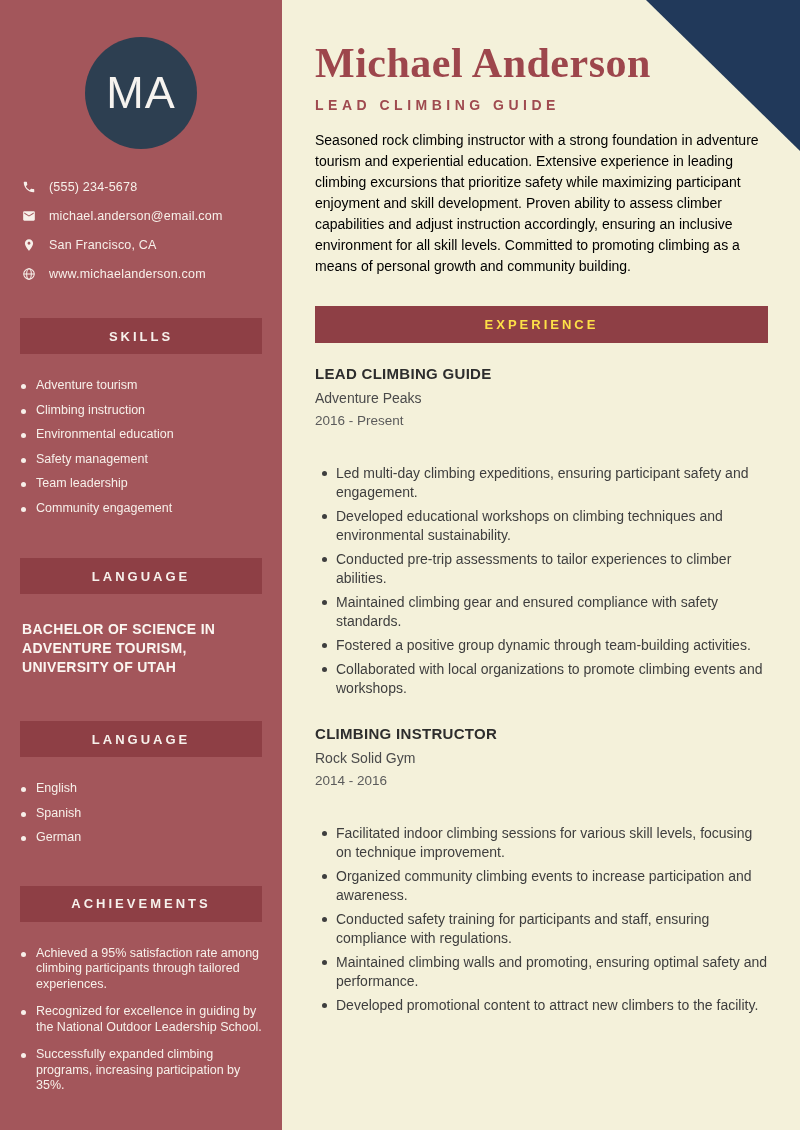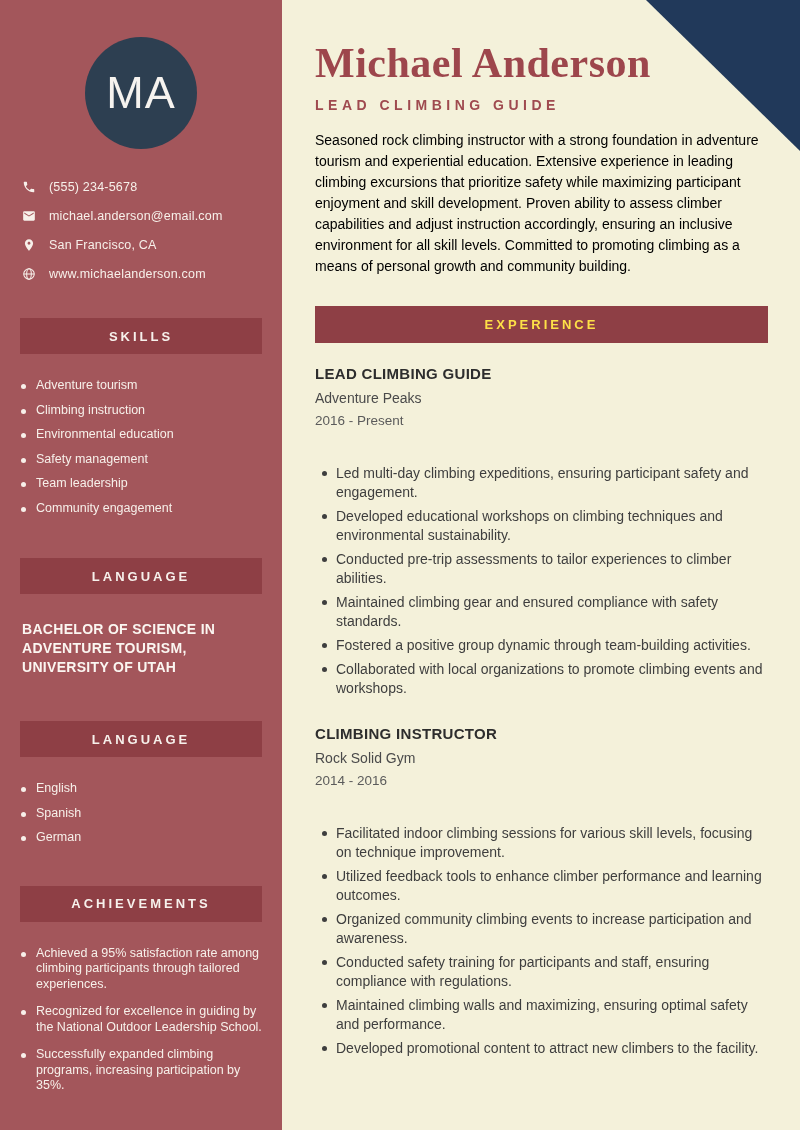--- a/index.html
+++ b/index.html
@@ -290,22 +290,21 @@
         <li>Collaborated with local organizations to promote climbing events and workshops.</li>
       </ul>
     </div>
 
     <div class="job">
       <div class="job-role">CLIMBING INSTRUCTOR</div>
       <div class="job-company">Rock Solid Gym</div>
       <div class="job-dates">2014 - 2016</div>
       <ul class="job-bullets">
         <li>Facilitated indoor climbing sessions for various skill levels, focusing on technique improvement.</li>
-        <li>Utilized feedback tools to enhance climber performance and learning outcomes.</li>
         <li>Organized community climbing events to increase participation and awareness.</li>
         <li>Conducted safety training for participants and staff, ensuring compliance with regulations.</li>
-        <li>Maintained climbing walls and maximizing, ensuring optimal safety and performance.</li>
+        <li>Maintained climbing walls and promoting, ensuring optimal safety and performance.</li>
         <li>Developed promotional content to attract new climbers to the facility.</li>
       </ul>
     </div>
 
   </div>
 </div>
 
 </body></html>

